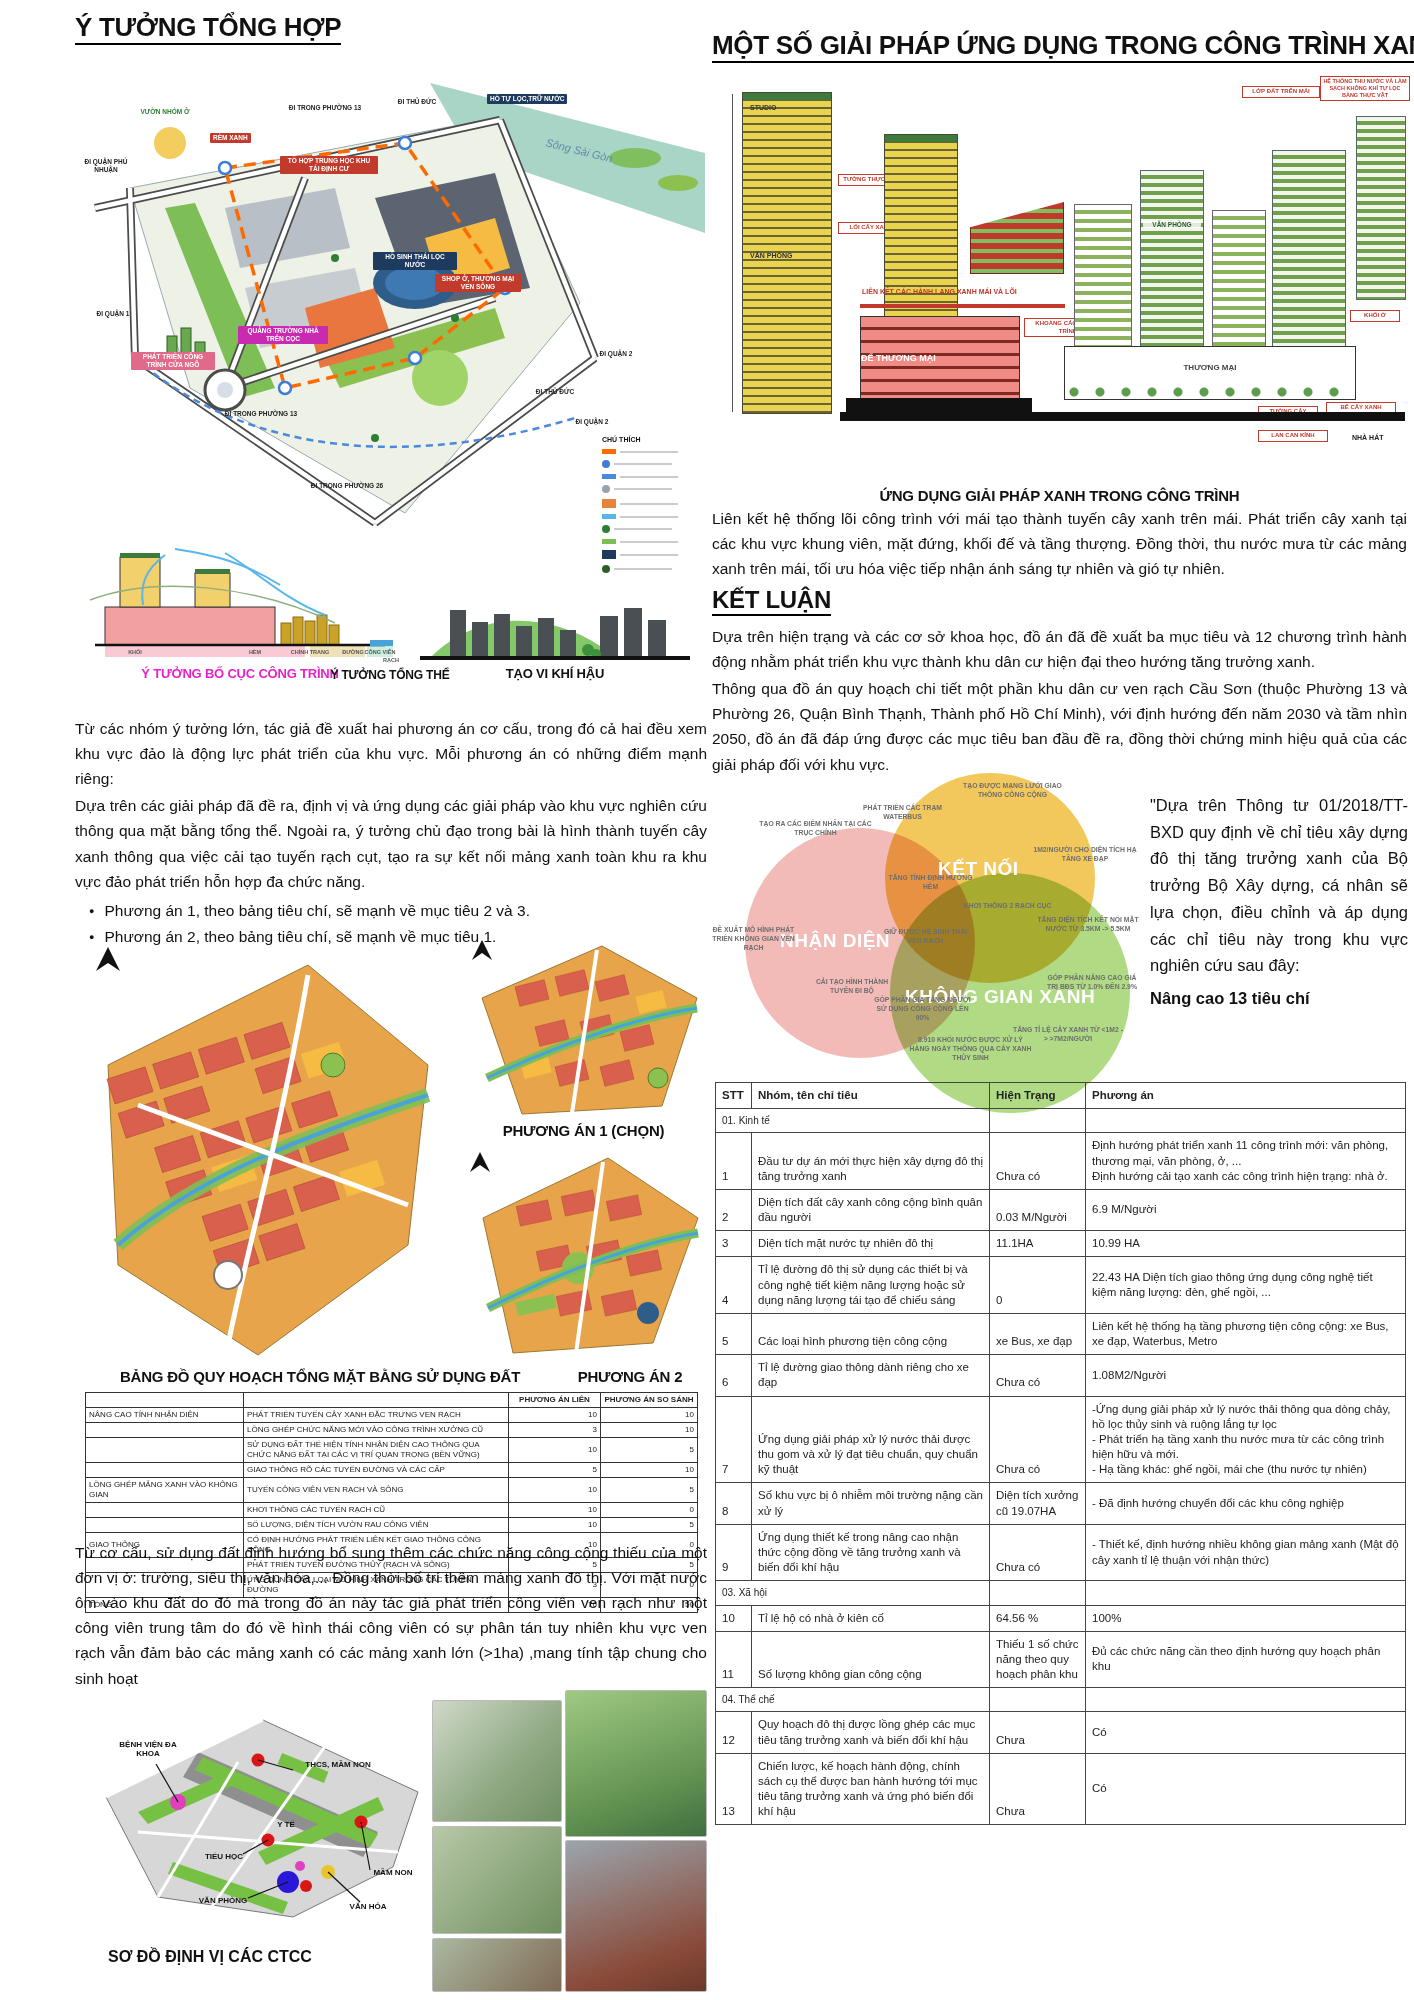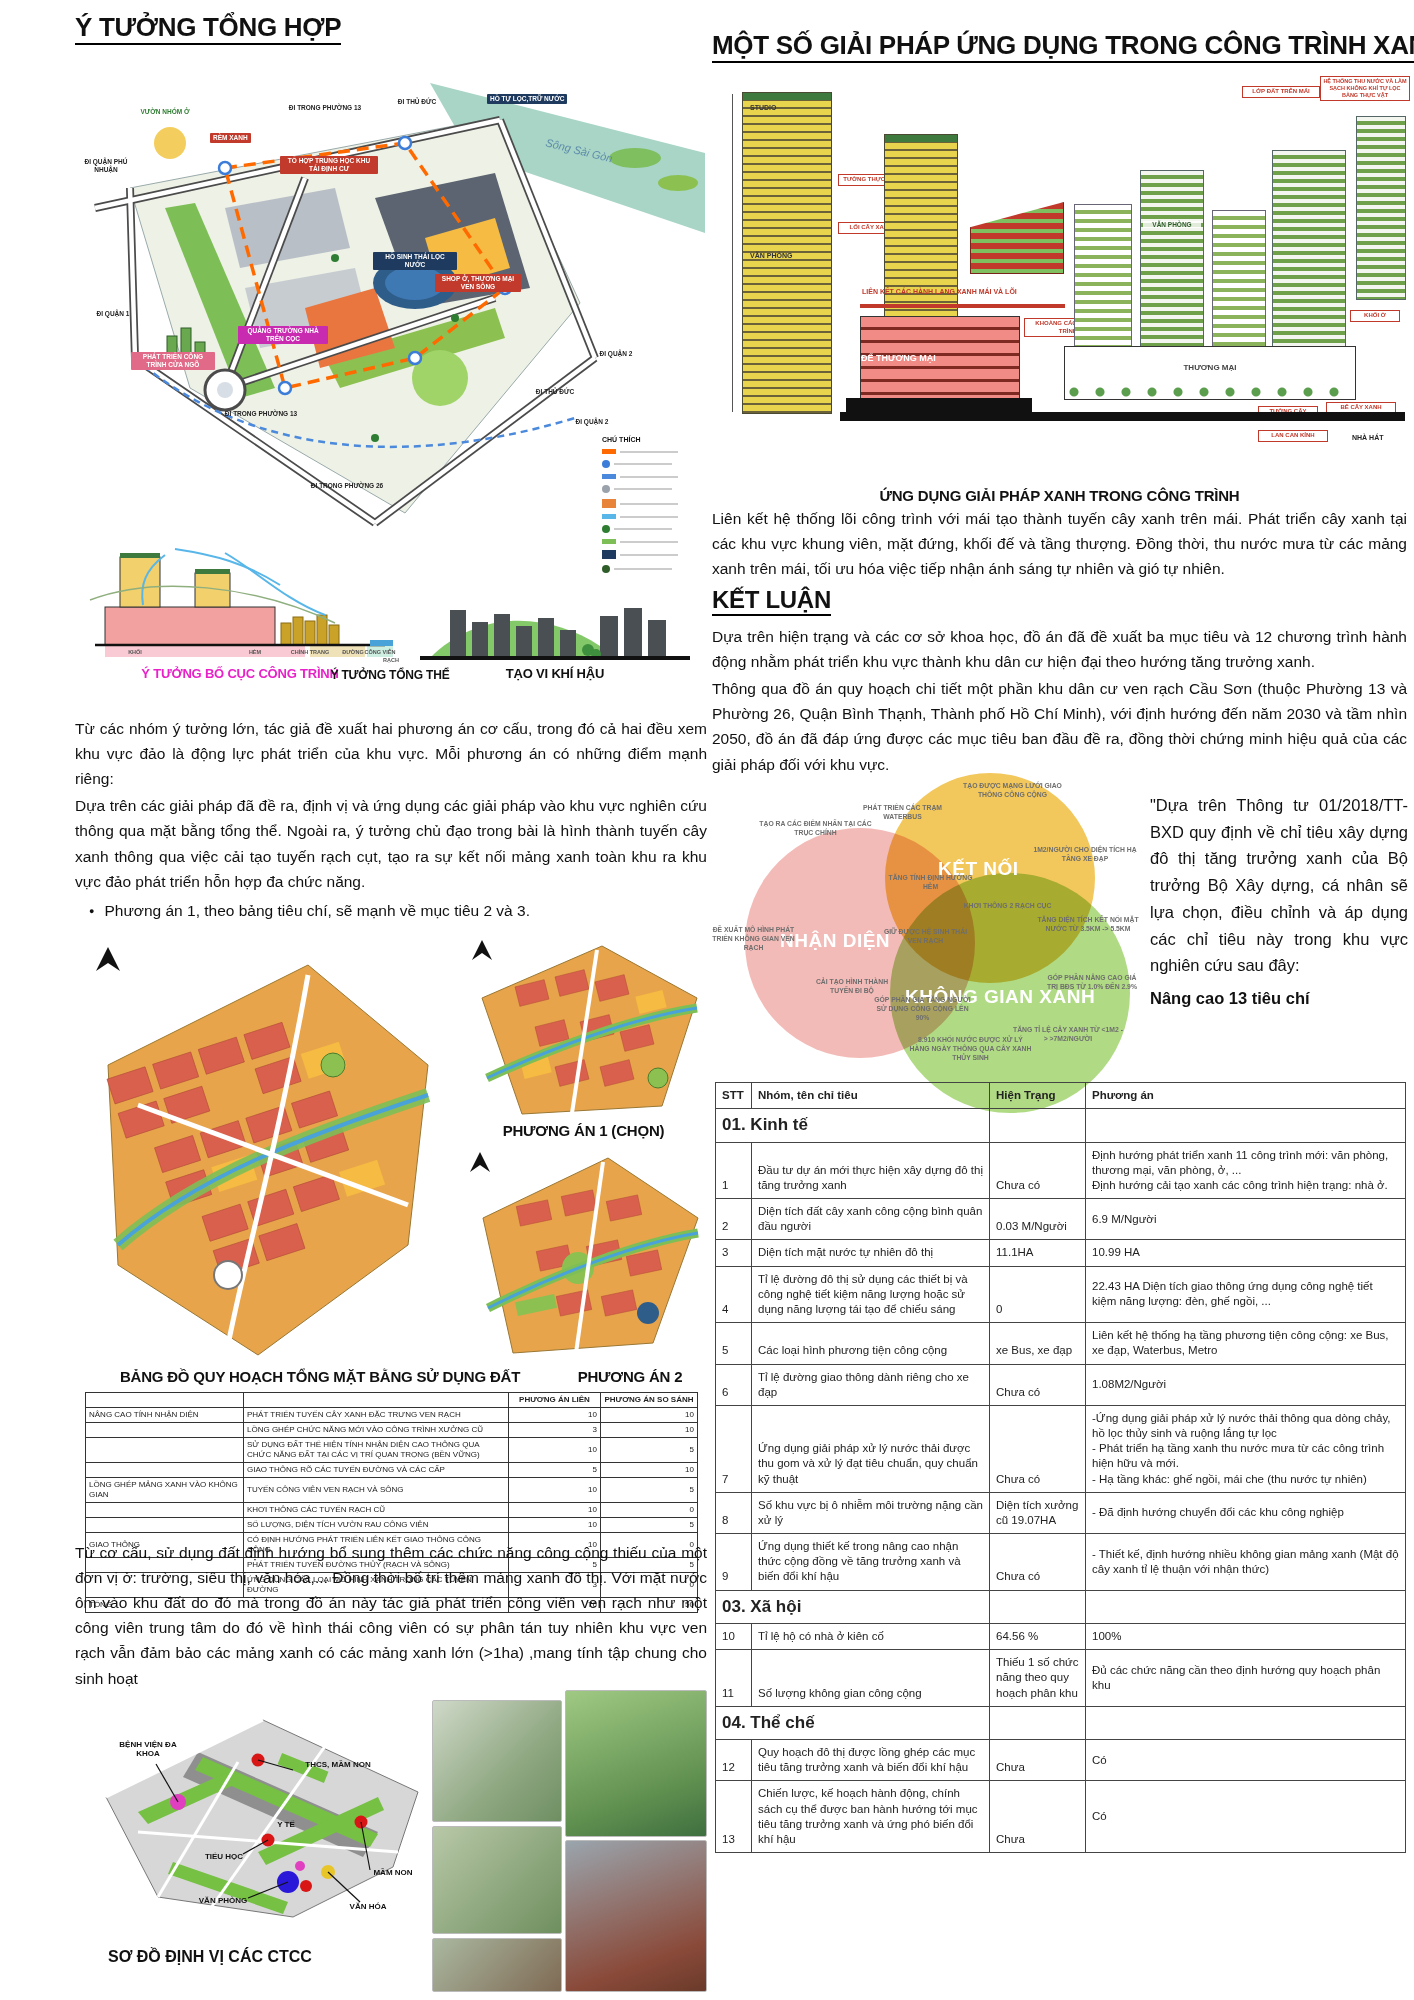--- a/index.html
+++ b/index.html
@@ -26,21 +26,21 @@
   .legend .ph{width:58px;height:2px;background:#ccc;display:inline-block}
   
   table.lu{border-collapse:collapse;font-size:8px;width:612px;table-layout:fixed;color:#222}
   table.lu td{border:1px solid #333;padding:2px 3px;vertical-align:middle;line-height:1.25}
   table.lu td.num{text-align:right}
   table.lu tr.hd td{font-weight:700;text-align:center}
   table.cr{border-collapse:collapse;font-size:11.5px;width:690px;table-layout:fixed;line-height:1.32;color:#222}
   table.cr td{border:1px solid #444;padding:5px 6px;vertical-align:bottom;word-wrap:break-word}
   table.cr td.plan{white-space:pre-line;vertical-align:middle}
   table.cr tr.hd td{font-weight:700;vertical-align:middle}
-  table.cr tr.sec td{font-weight:700;font-size:17px;vertical-align:middle}
+  table.cr tr.sec td{font-weight:400;font-size:10px;vertical-align:middle}
   
   .bld{position:absolute}
   .stripes-y{background:repeating-linear-gradient(180deg,#E9D44E 0 6px,#6B623A 6px 8px);border:1px solid #4a4a33}
   .stripes-g{background:repeating-linear-gradient(180deg,#ffffff 0 5px,#8AB35B 5px 9px);border:1px solid #667}
   .stripes-g2{background:repeating-linear-gradient(180deg,#f2f6ee 0 4px,#6FA04A 4px 8px);border:1px solid #566}
   .stripes-p{background:repeating-linear-gradient(180deg,#F08B86 0 10px,#7E2A22 10px 13px);border:1px solid #333}
   .stripes-rg{background:repeating-linear-gradient(180deg,#C0392B 0 6px,#7FBF5F 6px 10px);border:1px solid #7a2318}
   .cap-green{height:7px;background:#3E7A3E}
   .annot{position:absolute;color:#C0392B;border:1px solid #C0392B;background:rgba(255,255,255,.88);
          font-size:6px;font-weight:700;padding:1px 2px;line-height:1.25;text-align:center}
@@ -241,20 +241,21 @@
   </div>
   <div class="abs cap" style="left:420px;top:666px;width:270px;font-size:13px">TẠO VI KHÍ HẬU</div>
 
   <div class="abs cap" style="left:75px;top:668px;width:630px;font-size:12px">Ý TƯỞNG TỔNG THỂ</div>
 
   <div class="abs para" style="left:75px;top:716px;width:632px">
     <p>Từ các nhóm ý tưởng lớn, tác giả đề xuất hai phương án cơ cấu, trong đó cả hai đều xem khu vực đảo là động lực phát triển của khu vực. Mỗi phương án có những điểm mạnh riêng:</p>
     <p>Dựa trên các giải pháp đã đề ra, định vị và ứng dụng các giải pháp vào khu vực nghiên cứu thông qua mặt bằng tổng thể. Ngoài ra, ý tưởng chủ đạo trong bài là hình thành tuyến cây xanh thông qua việc cải tạo tuyến rạch cụt, tạo ra sự kết nối mảng xanh toàn khu ra khu vực đảo phát triển hỗn hợp đa chức năng.</p>
     <ul class="bullets">
       <li>Phương án 1, theo bảng tiêu chí, sẽ mạnh về mục tiêu 2 và 3.</li>
+      <li>Phương án 2, theo bảng tiêu chí, sẽ mạnh về mục tiêu 1.</li>
     </ul>
   </div>
 
   <div class="abs" style="left:78px;top:945px;width:368px;height:420px">
     <svg width="368" height="420" viewBox="0 0 368 420">
       <polygon points="30,120 230,20 350,120 330,300 180,410 40,320" fill="#E8A44A" stroke="#997733" stroke-width="1"></polygon>
       <g transform="rotate(-18 184 210)">
         <g fill="#D9604C" stroke="#b24a3a" stroke-width="0.6">
           <rect x="60" y="90" width="40" height="26"></rect>
             <rect x="108" y="90" width="40" height="26"></rect>

